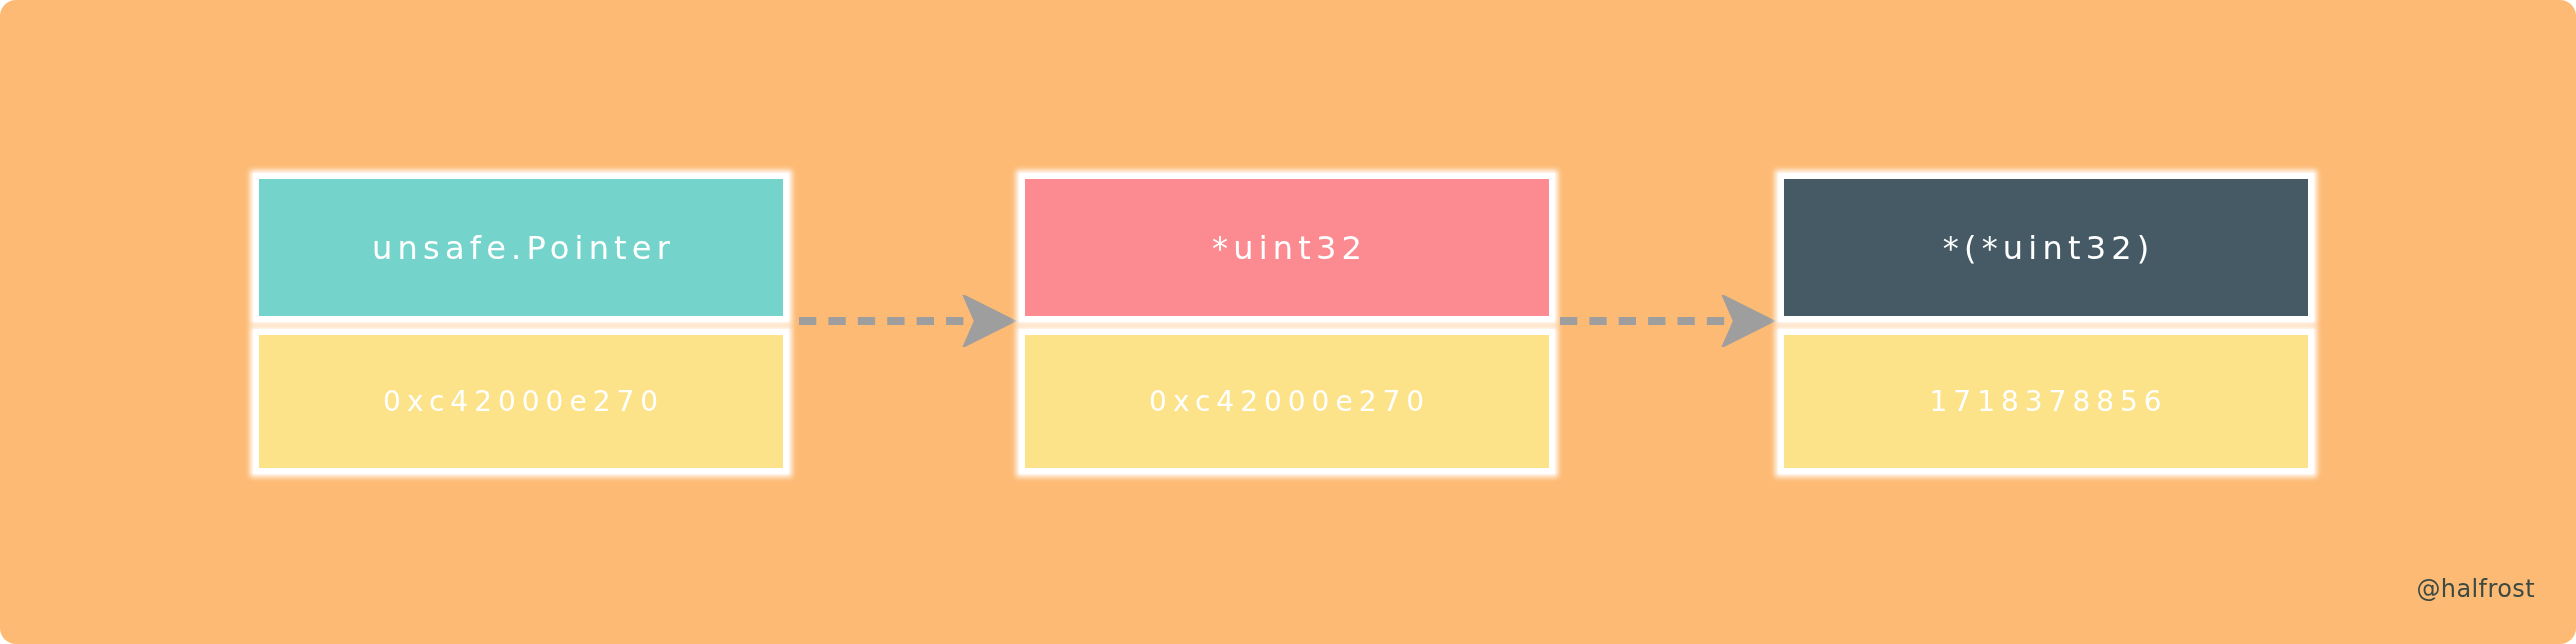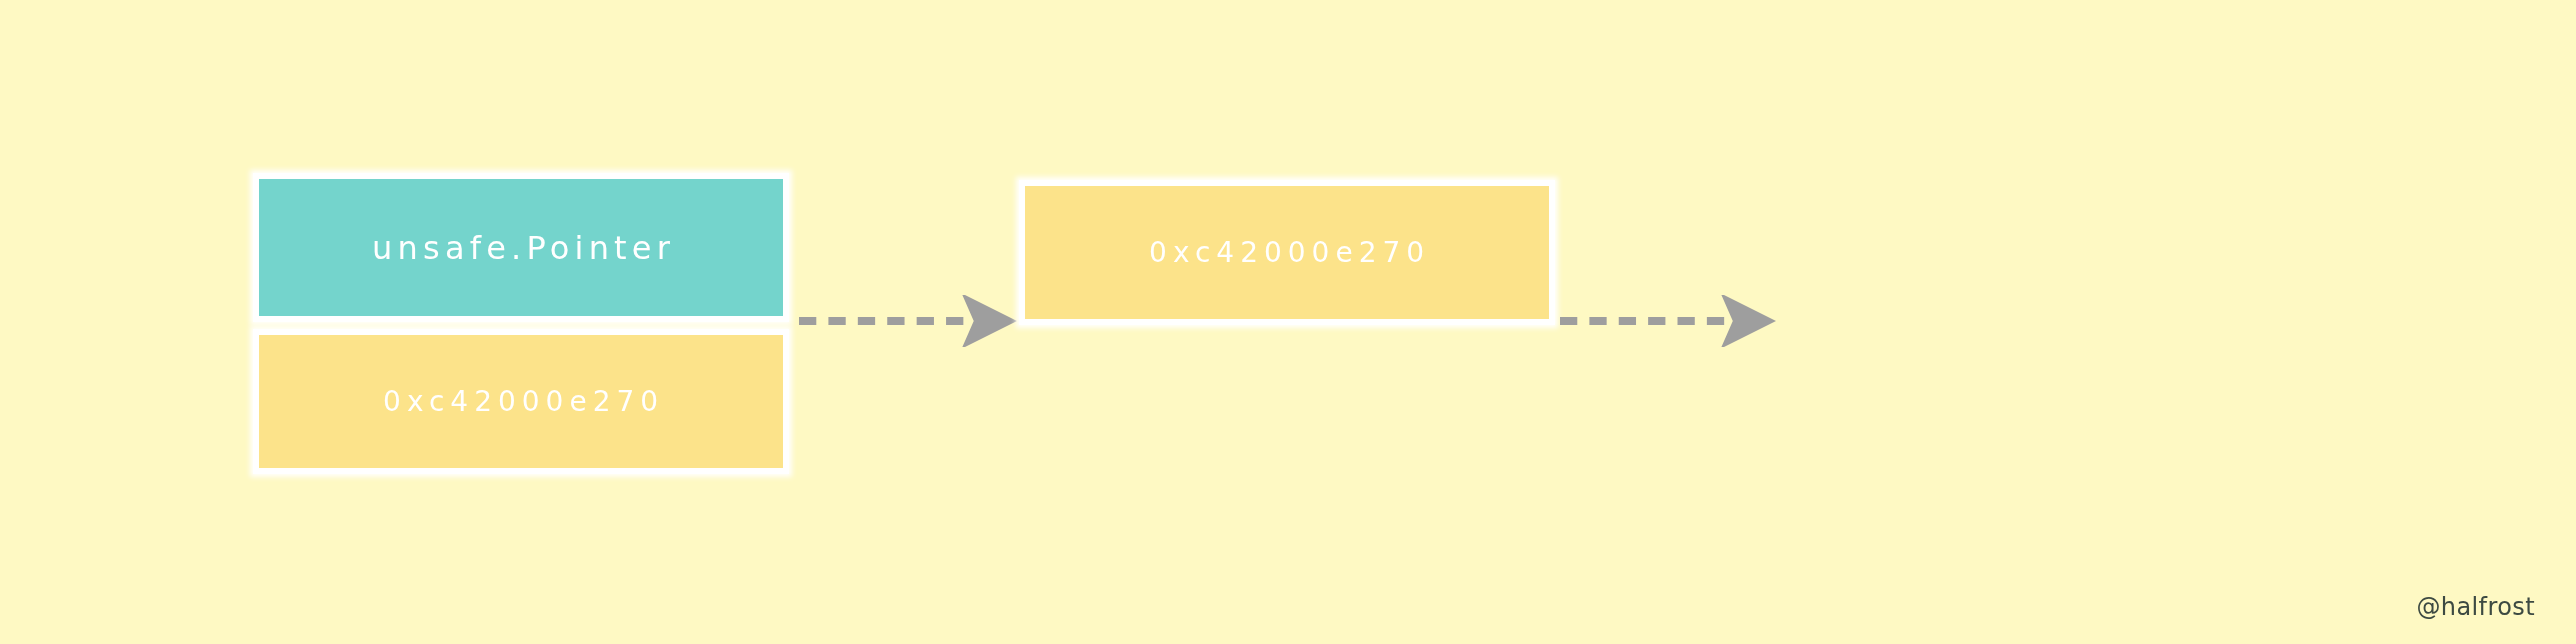--- a/index.html
+++ b/index.html
@@ -82,60 +82,71 @@
     color: #3d4a42;
     font-size: 33px;
     letter-spacing: 6px;
     line-height: 1;
     white-space: nowrap;
   }
 
   #watermark {
     position: absolute;
     right: 41px;
-    top: 595px;
+    top: 577px;
     color: #3d4a42;
     font-size: 24px;
     letter-spacing: 0.4px;
     line-height: 1;
     white-space: nowrap;
   }
 </style>
 </head>
 <body>
 
-<div id="canvas" style="background: #fef9c3;">
+<div id="canvas" style="background: #fdba74; border-radius: 16px;">
 
   <div class="card" id="card-0" style="left: 253px; width: 536px;">
     <div class="cell cell-type" id="type-0" style="width: 536px; background: rgb(116, 212, 204); border-color: rgb(255, 255, 255);">
       <span class="cell-label" style="color: rgb(255, 255, 255);">unsafe.Pointer</span>
     </div>
     <div class="cell cell-value" id="value-0" style="width: 536px; background: rgb(252, 227, 138); border-color: rgb(255, 255, 255);">
       <span class="cell-label" style="color: rgb(255, 255, 255);">0xc42000e270</span>
     </div>
   </div>
 
   <div class="arrow" id="arrow-0" style="left: 799px; width: 218px;">
     <svg width="218" height="52" viewBox="0 0 252 60">
       <line class="arrow-line" x1="0" y1="30" x2="196" y2="30" stroke="#9e9e9e" stroke-width="9" stroke-dasharray="20 14"></line>
       <path class="arrow-head" d="M 252 30 L 188 -2 L 202 30 L 188 62 Z" fill="#9e9e9e"></path>
     </svg>
   </div>
 
   <div class="card" id="card-1" style="left: 1019px; width: 536px;">
+    <div class="cell cell-type" id="type-1" style="width: 536px; background: rgb(251, 139, 145); border-color: rgb(255, 255, 255);">
+      <span class="cell-label" style="color: rgb(255, 255, 255);">*uint32</span>
+    </div>
     <div class="cell cell-value" id="value-1" style="width: 536px; background: rgb(252, 227, 138); border-color: rgb(255, 255, 255);">
       <span class="cell-label" style="color: rgb(255, 255, 255);">0xc42000e270</span>
     </div>
   </div>
 
   <div class="arrow" id="arrow-1" style="left: 1560px; width: 216px;">
     <svg width="216" height="52" viewBox="0 0 250 60">
       <line class="arrow-line" x1="0" y1="30" x2="194" y2="30" stroke="#9e9e9e" stroke-width="9" stroke-dasharray="20 14"></line>
       <path class="arrow-head" d="M 250 30 L 186 -2 L 200 30 L 186 62 Z" fill="#9e9e9e"></path>
     </svg>
   </div>
 
+  <div class="card" id="card-2" style="left: 1778px; width: 536px;">
+    <div class="cell cell-type" id="type-2" style="width: 536px; background: rgb(69, 90, 100); border-color: rgb(255, 255, 255);">
+      <span class="cell-label" style="color: rgb(255, 255, 255);">*(*uint32)</span>
+    </div>
+    <div class="cell cell-value" id="value-2" style="width: 536px; background: rgb(252, 227, 138); border-color: rgb(255, 255, 255);">
+      <span class="cell-label" style="color: rgb(255, 255, 255);">1718378856</span>
+    </div>
+  </div>
 
 
   <div id="watermark" style="color: rgb(61, 74, 66);">@halfrost</div>
 
 </div>
 
 
 </body></html>

